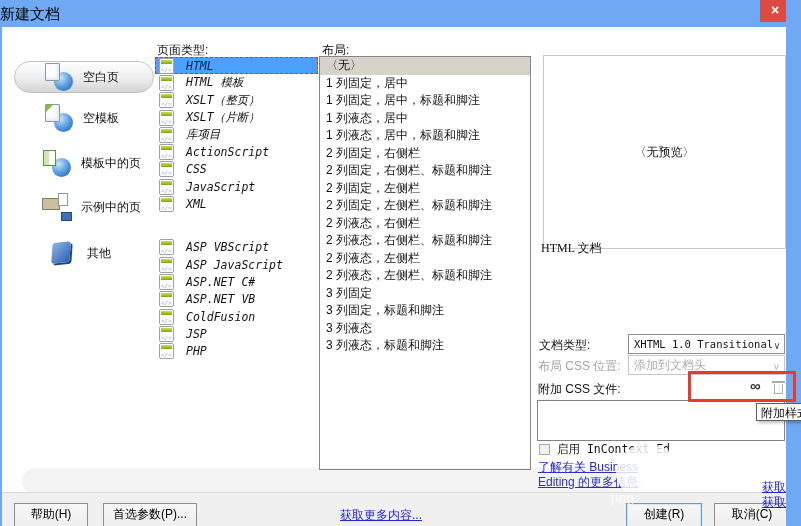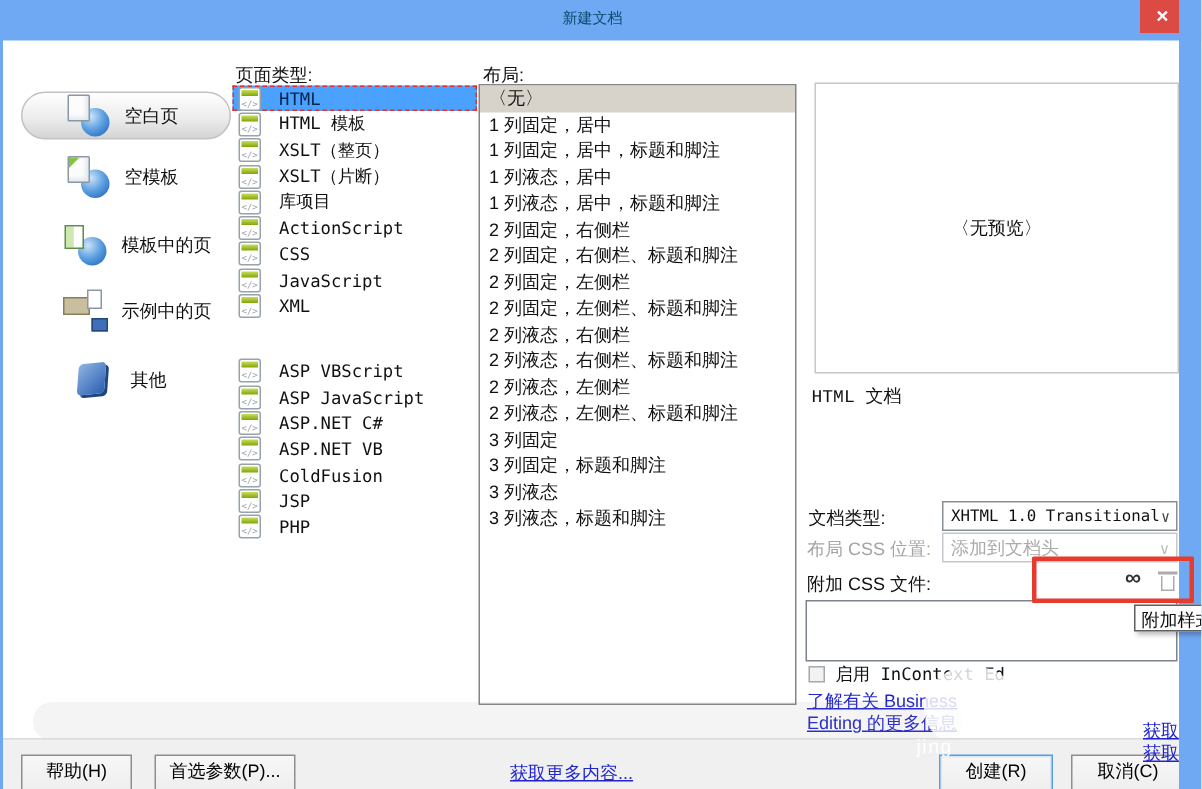--- a/index.html
+++ b/index.html
@@ -2,21 +2,21 @@
 <html><head>
 <meta charset="utf-8">
 <style>
   * { margin:0; padding:0; box-sizing:border-box; }
   html,body { width:801px; height:526px; }
   body { font-family:"Liberation Sans", sans-serif; font-size:12px; color:#111; }
   .screen { position:relative; width:801px; height:526px; background:#6FA8F3; overflow:hidden; }
 
   
   .titlebar { position:absolute; left:0; top:0; width:801px; height:27px; background:#6FA8F3; }
-  .title { position:absolute; left:0; top:5px; width:790px; text-align:center; font-size:10px; color:#0c4a6e; }
+  .title { position:absolute; left:0; top:5px; width:790px; text-align:left; font-size:15px; color:#000000; }
   .close-btn { position:absolute; left:760px; top:0; width:30px; height:22px; background:#DC4B43;
                color:#fff; font-size:14px; font-weight:bold; text-align:center; line-height:21px; cursor:pointer; }
   .blue-strip { position:absolute; left:786px; top:0; width:15px; height:526px; background:#6FA8F3; z-index:50; }
   .dialog-body { position:absolute; left:2px; top:27px; width:784px; height:465px; background:#fff; }
   .footer { position:absolute; left:2px; top:492px; width:784px; height:34px; background:#F0F0F0;
             border-top:1px solid #DADADA; z-index:30; }
 
   
   .side-pill { position:absolute; left:14px; top:61px; width:140px; height:32px; border-radius:16px;
                background:linear-gradient(#FEFEFE,#EDEDED 55%,#D4D4D4); border:1px solid #C2C2C2; }
@@ -33,21 +33,21 @@
               background:linear-gradient(90deg,#CFE8B0 50%,#fff 50%), linear-gradient(#fff, #fff); background-size:100% 50%; }
   .si .box { position:absolute; left:0; top:5px; width:18px; height:12px; background:#C9BF9E; border:1px solid #84805F; }
   .si .minipage { position:absolute; right:4px; top:0; width:10px; height:13px; background:#fff; border:1px solid #8A97A5; }
   .si .chip { position:absolute; right:0; bottom:0; width:11px; height:9px; background:#3E6FB8; border:1px solid #24477C; }
   .si .ribbon { position:absolute; left:4px; top:3px; width:18px; height:21px; border-radius:3px;
                 background:linear-gradient(135deg,#8FB4E4,#2B5FB0); transform:skew(-10deg) rotate(-6deg);
                 box-shadow:2px 2px 0 #1D467F; }
 
   
   .panel-label { position:absolute; white-space:nowrap; }
-  .pt-list { position:absolute; left:155px; top:57px; width:163px; }
+  .pt-list { position:absolute; left:155px; top:57px; width:163px;font-style:italic; }
   .pt-row { display:flex; align-items:center; height:17.3px; padding-left:4px; cursor:default; }
   .pt-row .pt-label { margin-left:12px; font-family:"DejaVu Sans Mono", monospace; font-size:11.5px; white-space:nowrap; }
   .pt-row.sel { background:#4AA2FE; outline:1px dashed #E03030; outline-offset:-1px; }
   .pt-row.sel .pt-label { color:#03244F; }
   .pt-gap { height:26px; }
   .doc-icon { position:relative; width:15px; height:16px; background:#fff; border:1px solid #98A2AA;
               border-radius:2px; flex:0 0 15px; }
   .doc-icon::before { content:""; position:absolute; left:1px; right:1px; top:1px; height:4px;
                       background:linear-gradient(#C9DE5C,#7FA607); }
   .doc-icon::after { content:"</>"; position:absolute; left:1px; bottom:0; font-size:6px; color:#9AA2A8;
@@ -55,21 +55,21 @@
 
   
   .layout-list { position:absolute; left:319px; top:56px; width:212px; height:414px;
                  border:1px solid #848484; background:#fff; overflow:hidden; }
   .lay-row { height:17.5px; line-height:17.5px; padding-left:6px; white-space:nowrap; cursor:default; }
   .lay-row.sel { background:#D7D3CA; }
 
   
   .preview-box { position:absolute; left:543px; top:55px; width:243px; height:194px;
                  border:1px solid #C8C8C8; background:#fff; display:flex; align-items:center; justify-content:center; }
-  .preview-caption { position:absolute; left:541px; top:256px; font-family:Liberation Mono, monospace; font-size:12px; }
+  .preview-caption { position:absolute; left:541px; top:240px; font-family:Liberation Serif, serif; font-size:12px; }
   .fld-label { position:absolute; white-space:nowrap; }
   .dim { color:#A4A4A4; }
   .dd { position:absolute; width:157px; height:20px; background:#fff; border:1px solid #898F94;
         line-height:18px; padding-left:5px; font-family:"DejaVu Sans Mono", monospace; font-size:10.5px;
         white-space:nowrap; overflow:hidden; cursor:pointer; }
   .dd .chev { position:absolute; right:4px; top:2px; font-size:10px; color:#4A4A4A; }
   .dd.disabled { border-color:#C4C8CC; color:#ABABAB; cursor:default; font-family:"Liberation Sans", sans-serif; font-size:12px; }
   .dd.disabled .chev { color:#BDBDBD; }
 
   .chain-icon { position:absolute; left:750px; top:377px; font-size:15px; font-weight:bold; color:#333; cursor:pointer; }

